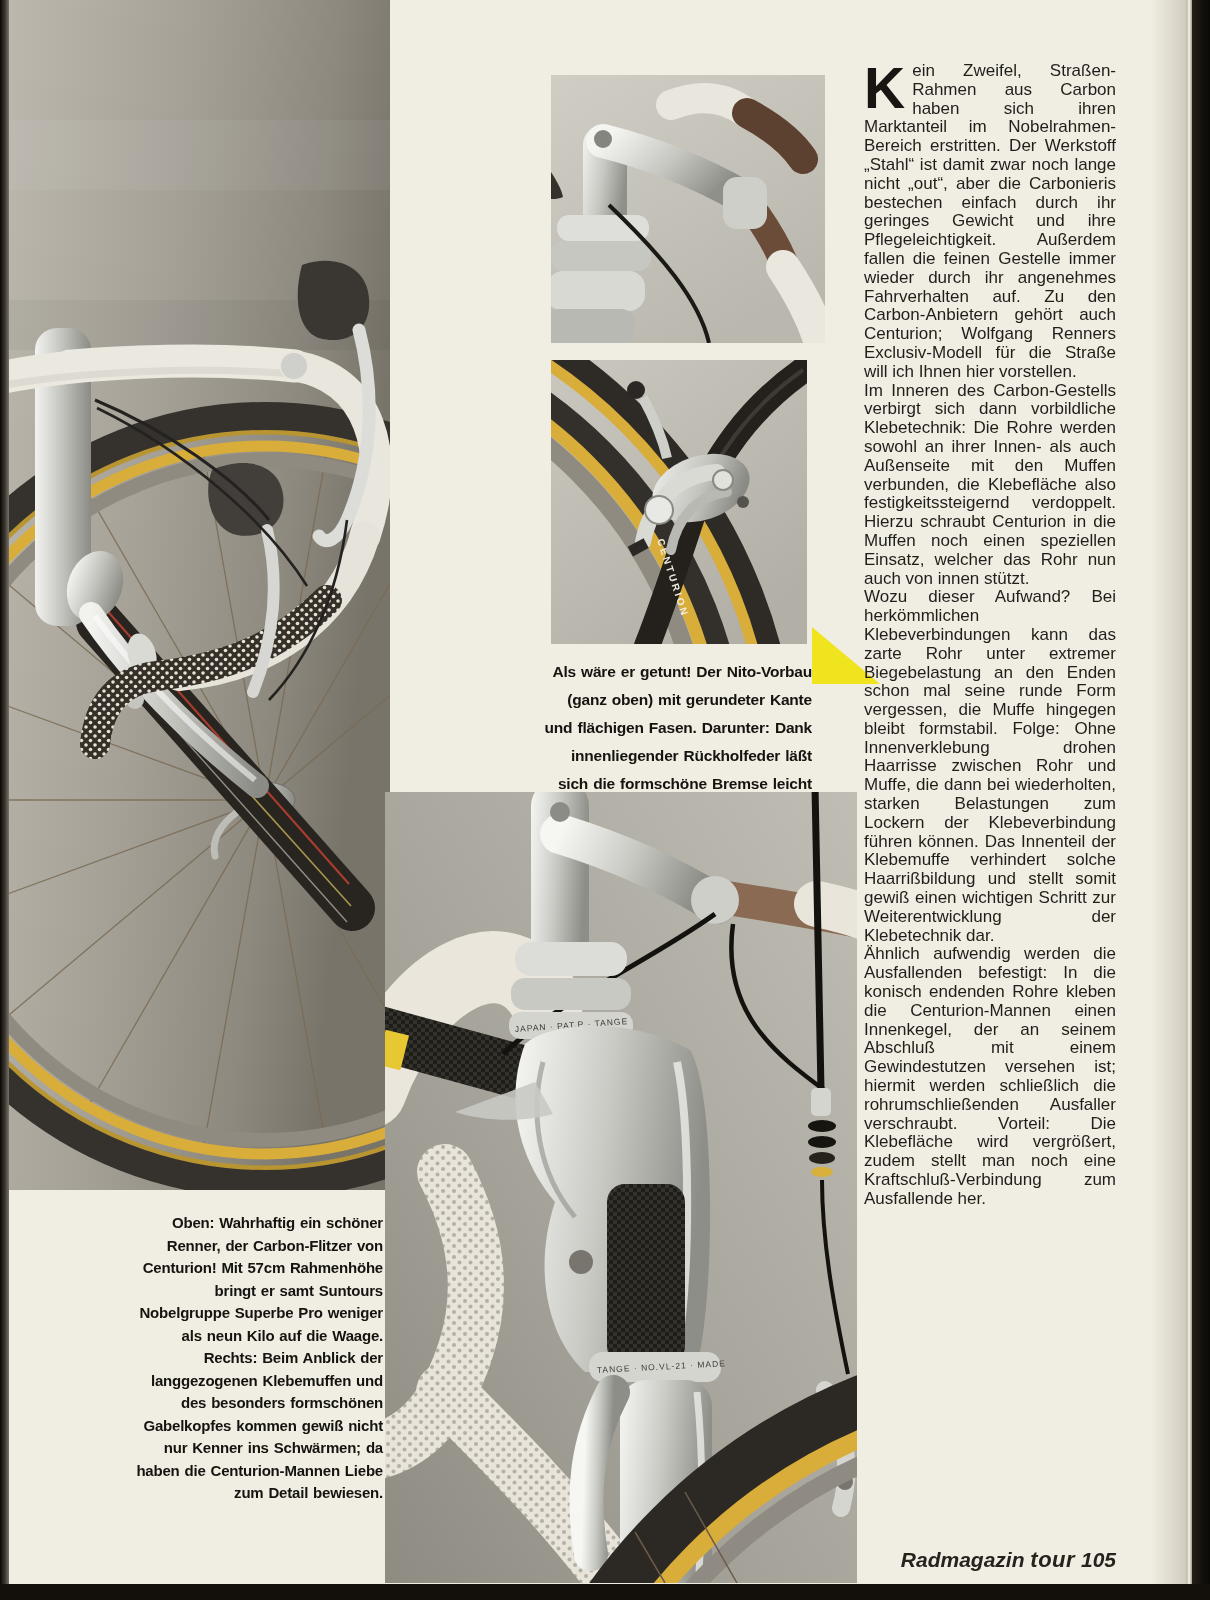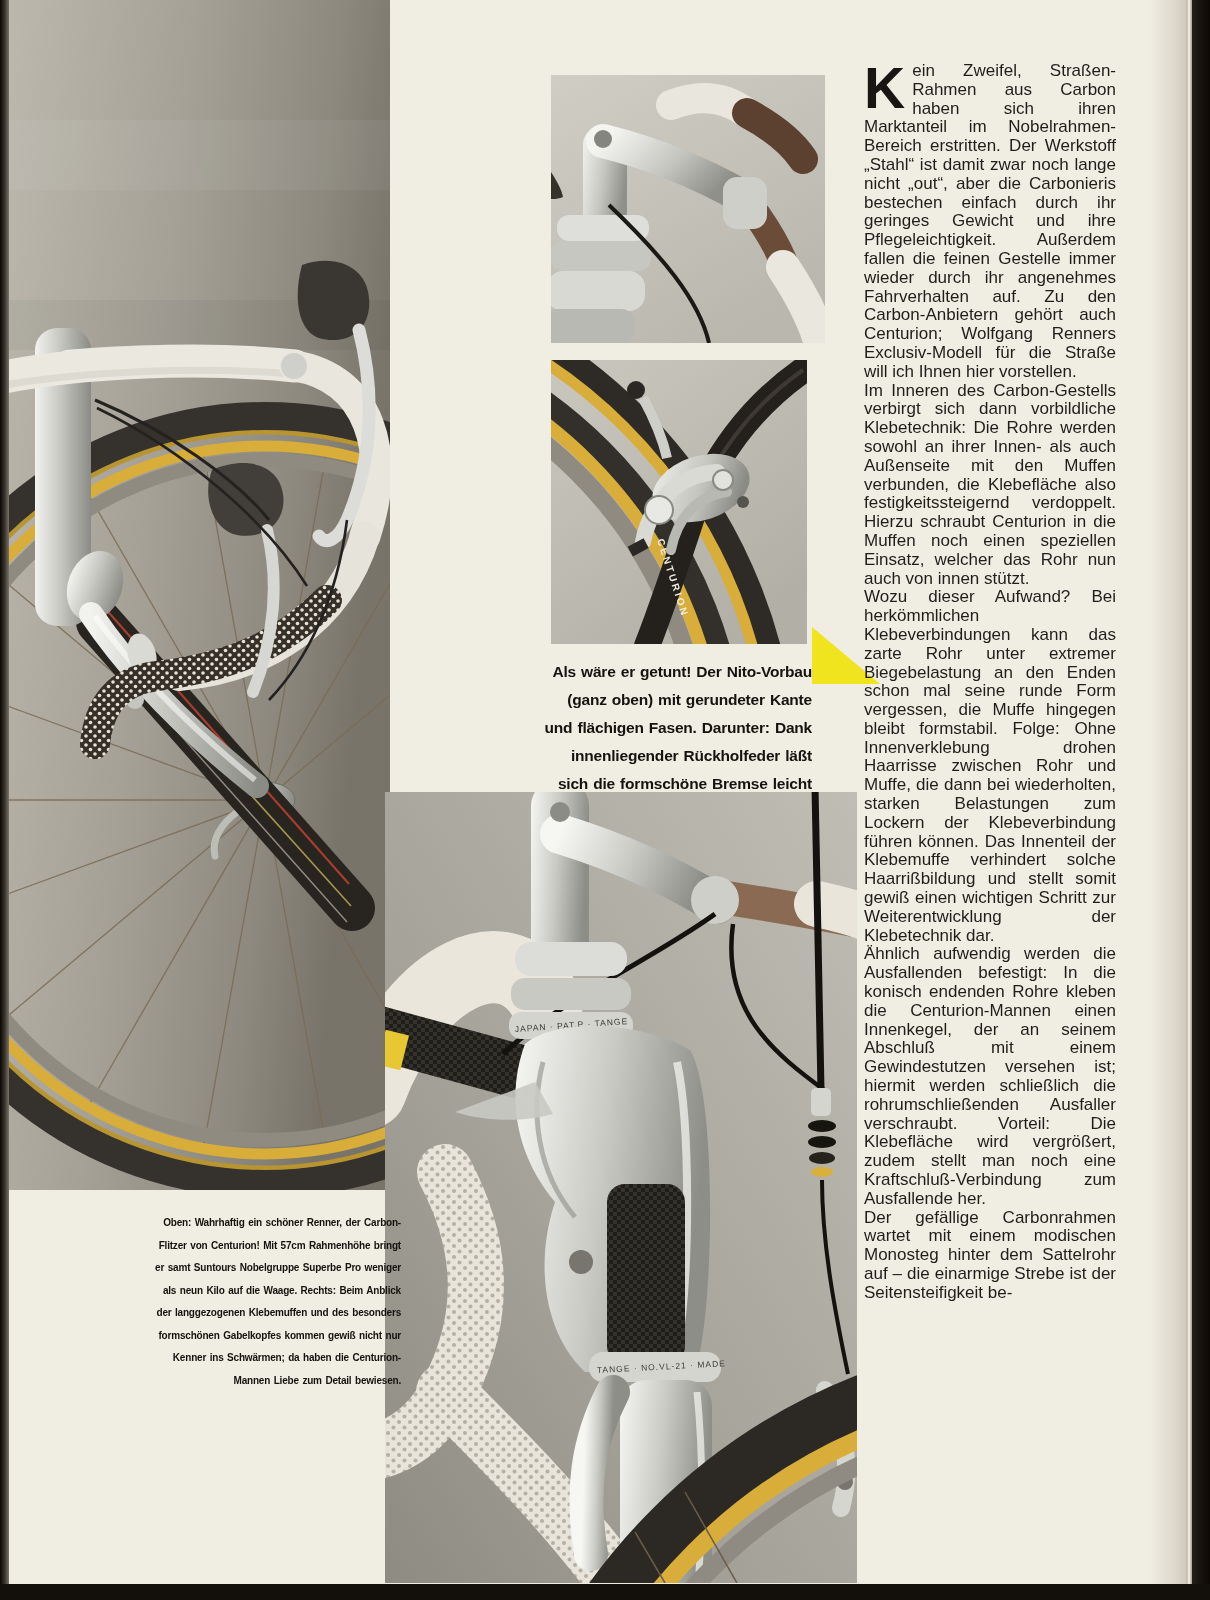--- a/index.html
+++ b/index.html
@@ -11,21 +11,21 @@
   .edge-right-dark{position:absolute;left:1192px;top:0;width:18px;height:1600px;
          background:linear-gradient(90deg,#241f19,#130f0b 60%,#0b0907);}
   .edge-right-stack{position:absolute;left:1150px;top:0;width:42px;height:1584px;
          background:linear-gradient(90deg,rgba(190,184,170,0) 0%,rgba(170,163,148,.35) 70%,#cfc9ba 88%,#f5f2e8 93%,#a49d8e 100%);}
   .edge-line{position:absolute;left:1186px;top:0;width:2px;height:1584px;background:#9b958736;}
   .strip-bottom{position:absolute;left:0;top:1584px;width:1210px;height:16px;background:#13100c;}
 
   .photo{position:absolute;display:block;}
   .caption{position:absolute;color:#15130f;font-weight:700;text-align:right;
            letter-spacing:-0.2px;word-spacing:1px;}
-  .caption-left{left:151px;top:1212px;width:250px;font-size:10px;line-height:22.5px;}
+  .caption-left{left:133px;top:1212px;width:250px;font-size:15px;line-height:22.5px;}
   .caption-mid{left:544px;top:658px;width:268px;font-size:15.5px;line-height:28px;}
 
   .article{position:absolute;left:864px;top:62px;width:252px;color:#201e1b;
            font-size:17px;line-height:18.8px;text-align:justify;}
   .article p{margin:0;}
   .dropcap{float:left;font-size:57px;line-height:47px;height:52px;font-weight:700;
            margin:3px 7px 0 0;color:#181512;}
 
   .footer{position:absolute;left:816px;top:1547px;width:300px;text-align:right;
           font-style:italic;font-weight:700;font-size:21px;color:#26221d;letter-spacing:0;}
@@ -309,22 +309,26 @@
     </g>
   </svg>
 
   <div class="caption caption-left">Oben: Wahrhaftig ein schöner Renner, der Carbon-Flitzer von Centurion! Mit 57cm Rahmenhöhe bringt er samt Suntours Nobelgruppe Superbe Pro weniger als neun Kilo auf die Waage. Rechts: Beim Anblick der langgezogenen Klebemuffen und des besonders formschönen Gabelkopfes kommen gewiß nicht nur Kenner ins Schwärmen; da haben die Centurion-Mannen Liebe zum Detail bewiesen.</div>
 
   <div class="article">
     <p><span class="dropcap">K</span><span>ein Zweifel, Straßen-Rahmen aus Carbon haben sich ihren Marktanteil im Nobelrahmen-Bereich erstritten. Der Werkstoff „Stahl“ ist damit zwar noch lange nicht „out“, aber die Carbonieris bestechen einfach durch ihr geringes Gewicht und ihre Pflegeleichtigkeit. Außerdem fallen die feinen Gestelle immer wieder durch ihr angenehmes Fahrverhalten auf. Zu den Carbon-Anbietern gehört auch Centurion; Wolfgang Renners Exclusiv-Modell für die Straße will ich Ihnen hier vorstellen.</span></p>
     <p>Im Inneren des Carbon-Gestells verbirgt sich dann vorbildliche Klebetechnik: Die Rohre werden sowohl an ihrer Innen- als auch Außenseite mit den Muffen verbunden, die Klebefläche also festigkeitssteigernd verdoppelt. Hierzu schraubt Centurion in die Muffen noch einen speziellen Einsatz, welcher das Rohr nun auch von innen stützt.</p>
     <p>Wozu dieser Aufwand? Bei herkömmlichen Klebeverbindungen kann das zarte Rohr unter extremer Biegebelastung an den Enden schon mal seine runde Form vergessen, die Muffe hingegen bleibt formstabil. Folge: Ohne Innenverklebung drohen Haarrisse zwischen Rohr und Muffe, die dann bei wiederholten, starken Belastungen zum Lockern der Klebeverbindung führen können. Das Innenteil der Klebemuffe verhindert solche Haarrißbildung und stellt somit gewiß einen wichtigen Schritt zur Weiterentwicklung der Klebetechnik dar.</p>
     <p>Ähnlich aufwendig werden die Ausfallenden befestigt: In die konisch endenden Rohre kleben die Centurion-Mannen einen Innenkegel, der an seinem Abschluß mit einem Gewindestutzen versehen ist; hiermit werden schließlich die rohrumschließenden Ausfaller verschraubt. Vorteil: Die Klebefläche wird vergrößert, zudem stellt man noch eine Kraftschluß-Verbindung zum Ausfallende her.</p>
-    <p>Der gefällige Carbonrahmen wartet mit einem modischen Monosteg hinter dem Sattelrohr auf – die einarmige Strebe ist der Seitensteifigkeit be-</p>
   </div>
 
+  <div class="footer">
+    <span>Radmagazin</span>
+    <span class="logo">tour</span>
+    <span>105</span>
+  </div>
 
   <div class="edge-right-stack"></div>
   <div class="edge-line"></div>
   <div class="edge-right-dark"></div>
   <div class="gutter-left"></div>
   <div class="strip-bottom"></div>
 </div>
 
 </body></html>

